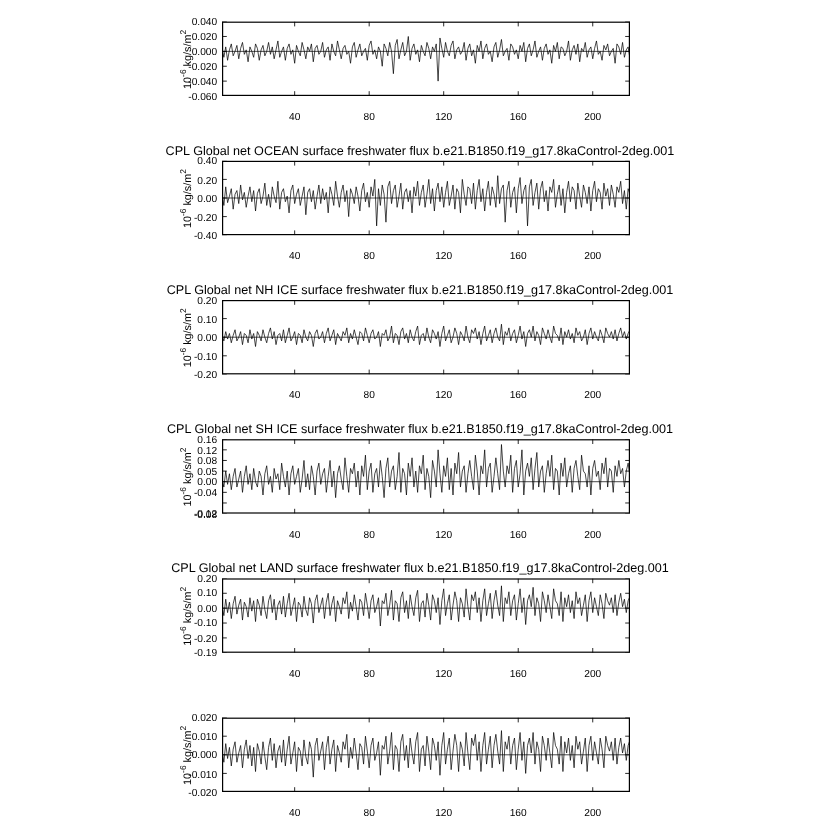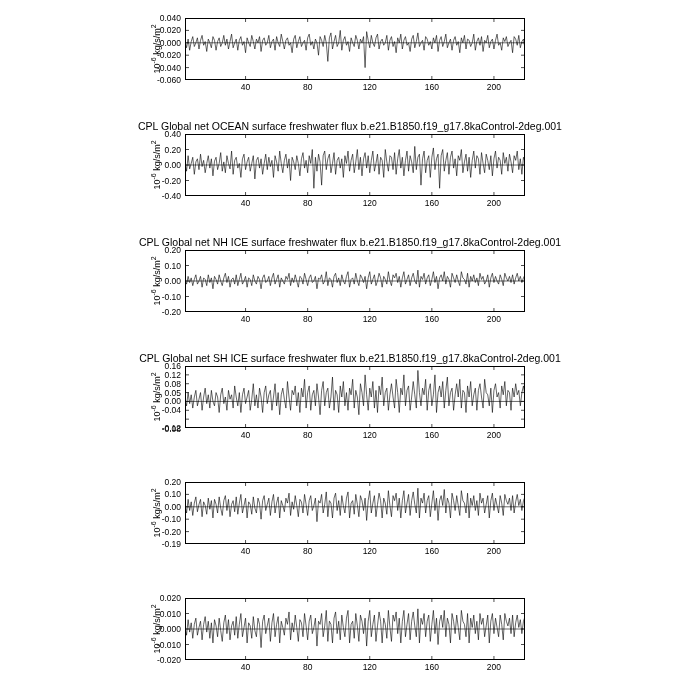--- a/index.html
+++ b/index.html
@@ -93,21 +93,21 @@
   .xtick-holder {
     position: absolute;
     left: 0;
     top: 100%;
     width: 100%;
     height: 14px;
     pointer-events: none;
   }
   .xtick {
     position: absolute;
-    top: 2px;
+    top: 12px;
     transform: translateX(-50%);
     font-size: 8.5px;
     white-space: nowrap;
   }
   sup { font-size: 7px; }
 </style>
 </head>
 <body>
 
 <div id="page">
@@ -304,20 +304,21 @@
         <div class="xtick-holder">
           <div class="xtick" style="left: 60.5479px;">40</div>
           <div class="xtick" style="left: 122.648px;">80</div>
           <div class="xtick" style="left: 184.749px;">120</div>
           <div class="xtick" style="left: 246.849px;">160</div>
           <div class="xtick" style="left: 308.95px;">200</div>
         </div>
       </div>
     </div>
     <div class="panel" style="top: 468px; height: 112px;">
+      <div class="panel-title">CPL Global net LAND surface freshwater flux b.e21.B1850.f19_g17.8kaControl-2deg.001</div>
       <div class="ylabel">
         <span><span>10</span><sup>-6</sup><span> kg/s/m</span><sup>2</sup></span>
       </div>
       <div class="plotwrap">
         <div class="plotbox"></div>
         <svg class="plotsvg" viewBox="0 0 340 62" preserveAspectRatio="none">
           <line x1="0" x2="4" y1="0" y2="0" stroke="#000" stroke-width="0.7" vector-effect="non-scaling-stroke"></line>
           <line x1="336" x2="340" y1="0" y2="0" stroke="#000" stroke-width="0.7" vector-effect="non-scaling-stroke"></line>
           <line x1="0" x2="4" y1="12.399999999999999" y2="12.399999999999999" stroke="#000" stroke-width="0.7" vector-effect="non-scaling-stroke"></line>
           <line x1="336" x2="340" y1="12.399999999999999" y2="12.399999999999999" stroke="#000" stroke-width="0.7" vector-effect="non-scaling-stroke"></line>

